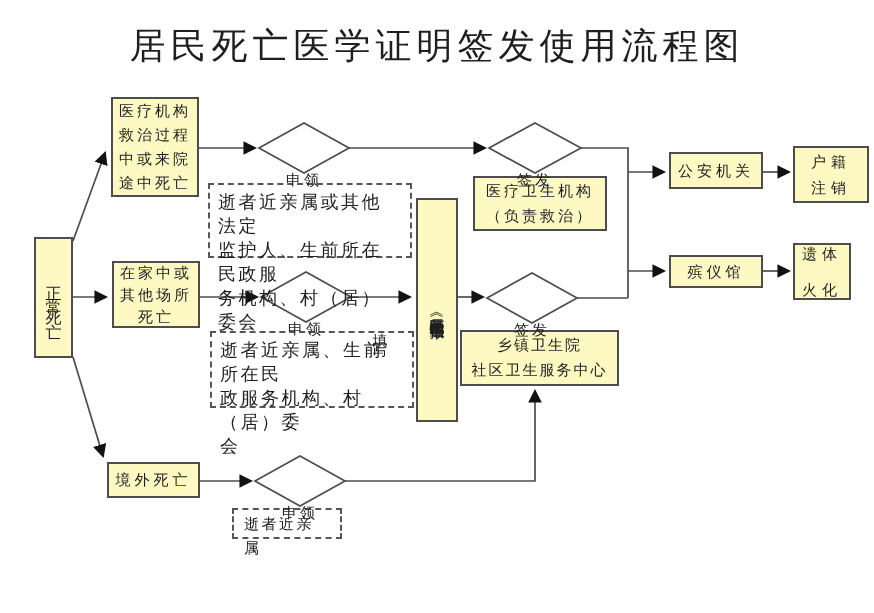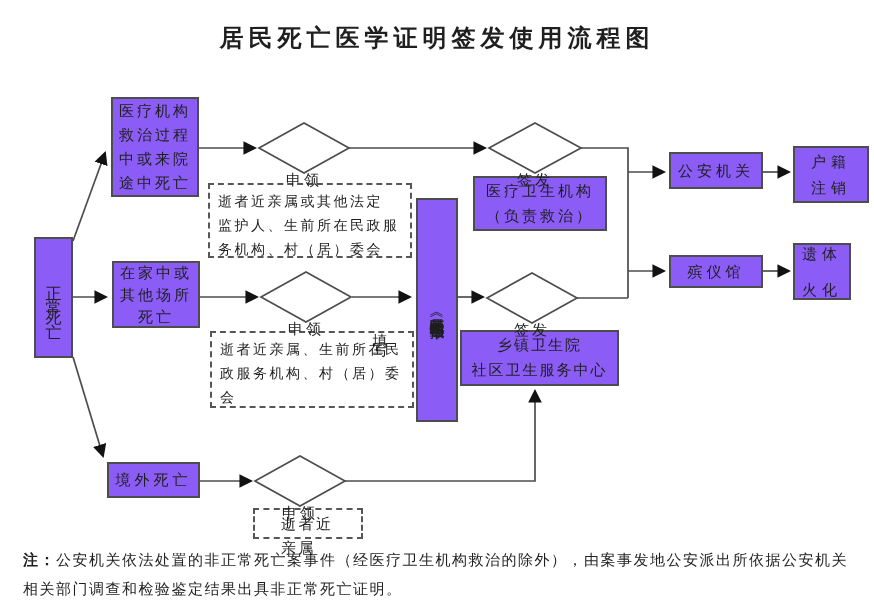--- a/index.html
+++ b/index.html
@@ -1,26 +1,26 @@
 <!DOCTYPE html>
 <html><head>
 <meta charset="utf-8">
 <style>
   * { margin:0; padding:0; box-sizing:border-box; }
   html,body { background:#ffffff; }
   body { font-family:"Liberation Serif","DejaVu Serif",serif; color:#1f1f1f; }
   .canvas { position:relative; width:874px; height:613px; background:#ffffff; overflow:hidden; }
   .layer { position:absolute; left:0; top:0; }
   .title { position:absolute; top:22px; left:0; width:100%; text-align:center;
-           font-size:24px; font-weight:bold; letter-spacing:5px; }
-  .bx { position:absolute; border:2px solid #4d4d4d; background:#8b5cf6;
+           font-size:36px; font-weight:normal; letter-spacing:5px; }
+  .bx { position:absolute; border:2px solid #4d4d4d; background:#fef9c3;
         display:flex; align-items:center; justify-content:center; text-align:center;
         white-space:pre-line; font-size:15px; letter-spacing:3px; line-height:24px;font-family:Liberation Serif, serif; }
   .db { position:absolute; border:2px dashed #565656; background:#ffffff;
-        font-size:14px; letter-spacing:2.5px; line-height:24px; white-space:pre-line;
+        font-size:18px; letter-spacing:2.5px; line-height:24px; white-space:pre-line;
         padding:5px 8px; }
   .v  { writing-mode:vertical-rl; }
   .lbl { position:absolute; font-size:15px; letter-spacing:3px; text-align:center;
          line-height:20px; background:transparent;margin-top:32px; }
   .note { position:absolute; left:23px; top:546px; width:833px;
           font-size:15px; line-height:29px; letter-spacing:1.5px; }
   .note b { font-weight:bold; }
 </style>
 </head>
 <body>
@@ -82,25 +82,24 @@
 注销</div>
   <div class="bx" style="left:793px;top:243px;width:58px;height:57px;line-height:36px;letter-spacing:5px;">遗体
 火化</div>
 
   <div class="db" style="left:208px;top:183px;width:204px;height:75px;">逝者近亲属或其他法定
 监护人、生前所在民政服
 务机构、村（居）委会</div>
   <div class="db" style="left:210px;top:331px;width:204px;height:77px;">逝者近亲属、生前所在民
 政服务机构、村（居）委
 会</div>
-  <div class="db" style="left:253px;top:508px;width:110px;height:31px;padding:2px 26px;font-size:15px;">逝者近亲属</div>
+  <div class="db" style="left:232px;top:508px;width:110px;height:31px;padding:2px 10px;font-size:15px;">逝者近亲属</div>
 
   <div class="lbl" style="left:264px;top:138px;width:80px;">申领</div>
   <div class="lbl" style="left:266px;top:287px;width:80px;">申领</div>
   <div class="lbl" style="left:260px;top:471px;width:80px;">申领</div>
   <div class="lbl" style="left:495px;top:138px;width:80px;">签发</div>
   <div class="lbl" style="left:492px;top:288px;width:80px;">签发</div>
 
   <div class="lbl v" style="left:366px;top:276px;width:24px;height:46px;letter-spacing:10px;">填写</div>
 
-  <div class="note"><b>注：</b><span>公安机关依法处置的非正常死亡案事件（经医疗卫生机构救治的除外），由案事发地公安派出所依据公安机关相关部门调查和检验鉴定结果出具非正常死亡证明。</span></div>
 
 </div>
 
 </body></html>

